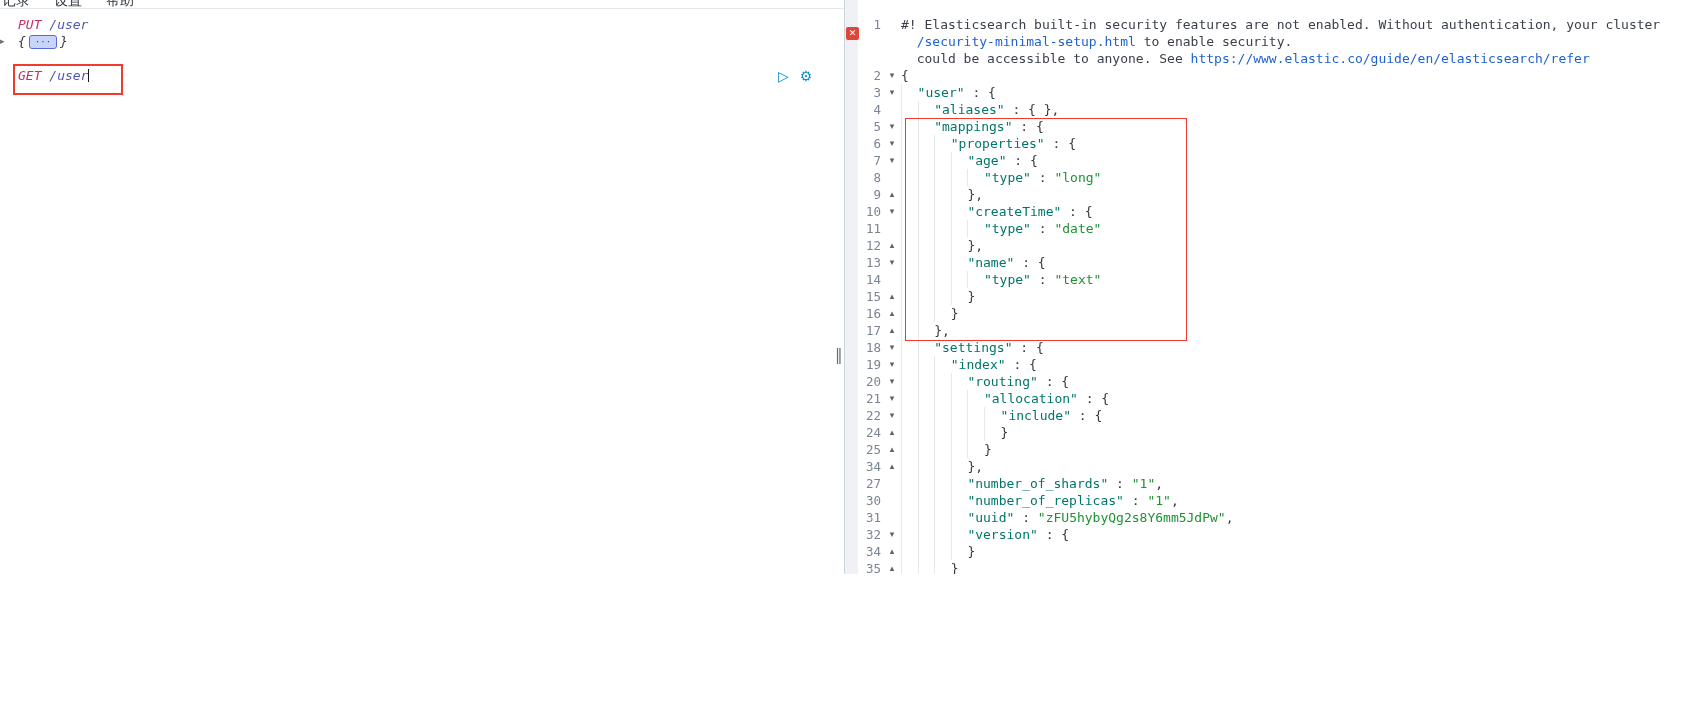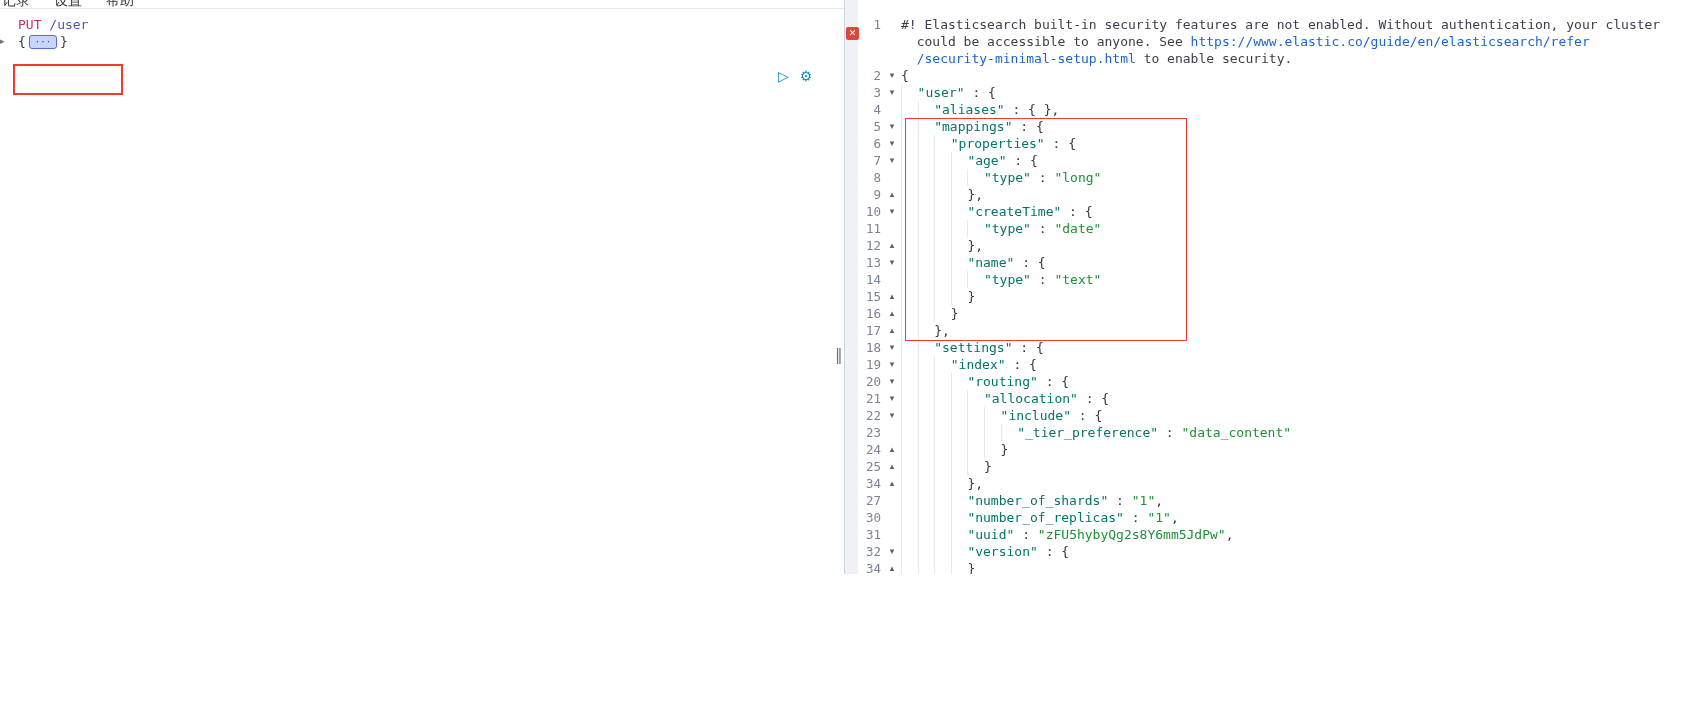--- a/index.html
+++ b/index.html
@@ -10,21 +10,21 @@
   .menubar{position:absolute;top:-8px;left:2px;display:flex;gap:24px;z-index:6;
            font-family:"DejaVu Sans",sans-serif;font-size:14px;color:#343741;}
   .menubar span{cursor:pointer;}
   .topline{position:absolute;top:8px;left:0;width:100%;border-top:1px solid #e3e8ee;}
 
   
   .editor{position:absolute;left:0;top:9px;width:844px;bottom:0;box-sizing:border-box;padding-top:7px;background:#fff;}
   .ed-row{display:flex;height:17px;line-height:17px;}
   .ed-gutter{width:10px;flex:none;overflow:hidden;color:#69707d;font-size:9px;
              font-family:"DejaVu Sans",sans-serif;line-height:17px;}
-  .ed-code{padding-left:8px;white-space:pre;}
+  .ed-code{padding-left:8px;white-space:pre;font-style:italic;}
   .pill{display:inline-block;margin:0 3px;padding:0 5px;background:#c9d4fa;border:1px solid #5b6bd6;
         border-radius:3px;color:#2d3fae;font-size:9px;line-height:12px;height:12px;position:relative;top:-1px;cursor:pointer;}
   .caret{display:inline-block;width:1px;height:13px;background:#16171c;vertical-align:-2px;animation:blink 1s steps(1) infinite;}
   @keyframes blink{50%{opacity:0;}}
   .ed-actions{position:absolute;left:778px;top:59px;display:flex;gap:11px;align-items:center;
               font-family:"DejaVu Sans",sans-serif;}
   .play{color:var(--action,#0a8fbf);font-size:14px;cursor:pointer;}
   .wrench{color:var(--action,#0a8fbf);font-size:14px;cursor:pointer;}
   .ed-annotation{position:absolute;left:13px;top:55px;width:106px;height:27px;
                  border:2px solid var(--annotation,#f13a30);z-index:3;pointer-events:none;}
@@ -77,20 +77,24 @@
           <span class="ed-code"><span class="c-m">PUT</span><span class="c-p"> </span><span class="c-h">/user</span></span>
         </div>
         <div class="ed-row">
           <span class="ed-gutter">▸</span>
           <span class="ed-code"><span class="c-p">{</span><span class="pill">···</span><span class="c-p">}</span></span>
         </div>
         <div class="ed-row">
           <span class="ed-gutter"></span>
           <span class="ed-code"></span>
         </div>
+        <div class="ed-row">
+          <span class="ed-gutter"></span>
+          <span class="ed-code"><span class="c-m">GET</span><span class="c-p"> </span><span class="c-h">/user</span><span class="caret"></span></span>
+        </div>
       </div>
     <div class="ed-actions">
       <span class="play">▷</span>
       <span class="wrench">⚙</span>
     </div>
     <div class="ed-annotation"></div>
   </div>
 
   <div class="divider"></div>
   <div class="divider-handle">‖</div>
@@ -100,28 +104,28 @@
     <div class="error-badge">✕</div>
     <div>
         <div class="resp-row">
           <span class="resp-num">1</span>
           <span class="resp-fold"></span>
           <span class="resp-code"><span class="c-w">#! Elasticsearch built-in security features are not enabled. Without authentication, your cluster</span></span>
         </div>
         <div class="resp-row">
           <span class="resp-num"></span>
           <span class="resp-fold"></span>
+          <span class="resp-code"><span class="c-u">  /security-minimal-setup.html</span><span class="c-w"> to enable security.</span></span>
+        </div>
+        <div class="resp-row">
+          <span class="resp-num"></span>
+          <span class="resp-fold"></span>
           <span class="resp-code"><span class="c-w">  could be accessible to anyone. See </span><span class="c-u">https://www.elastic.co/guide/en/elasticsearch/refer</span></span>
         </div>
         <div class="resp-row">
-          <span class="resp-num"></span>
-          <span class="resp-fold"></span>
-          <span class="resp-code"><span class="c-u">  /security-minimal-setup.html</span><span class="c-w"> to enable security.</span></span>
-        </div>
-        <div class="resp-row">
           <span class="resp-num">2</span>
           <span class="resp-fold">▾</span>
           <span class="resp-code"><span class="c-p">{</span></span>
         </div>
         <div class="resp-row">
           <span class="resp-num">3</span>
           <span class="resp-fold">▾</span>
           <span class="resp-code"><span class="g"></span><span class="c-k">"user"</span><span class="c-p"> : {</span></span>
         </div>
         <div class="resp-row">
@@ -211,25 +215,20 @@
         </div>
         <div class="resp-row">
           <span class="resp-num">21</span>
           <span class="resp-fold">▾</span>
           <span class="resp-code"><span class="g"></span><span class="g"></span><span class="g"></span><span class="g"></span><span class="g"></span><span class="c-k">"allocation"</span><span class="c-p"> : {</span></span>
         </div>
         <div class="resp-row">
           <span class="resp-num">22</span>
           <span class="resp-fold">▾</span>
           <span class="resp-code"><span class="g"></span><span class="g"></span><span class="g"></span><span class="g"></span><span class="g"></span><span class="g"></span><span class="c-k">"include"</span><span class="c-p"> : {</span></span>
-        </div>
-        <div class="resp-row">
-          <span class="resp-num">23</span>
-          <span class="resp-fold"></span>
-          <span class="resp-code"><span class="g"></span><span class="g"></span><span class="g"></span><span class="g"></span><span class="g"></span><span class="g"></span><span class="g"></span><span class="c-k">"_tier_preference"</span><span class="c-p"> : </span><span class="c-s">"data_content"</span></span>
         </div>
         <div class="resp-row">
           <span class="resp-num">24</span>
           <span class="resp-fold">▴</span>
           <span class="resp-code"><span class="g"></span><span class="g"></span><span class="g"></span><span class="g"></span><span class="g"></span><span class="g"></span><span class="c-p">}</span></span>
         </div>
         <div class="resp-row">
           <span class="resp-num">25</span>
           <span class="resp-fold">▴</span>
           <span class="resp-code"><span class="g"></span><span class="g"></span><span class="g"></span><span class="g"></span><span class="g"></span><span class="c-p">}</span></span>

